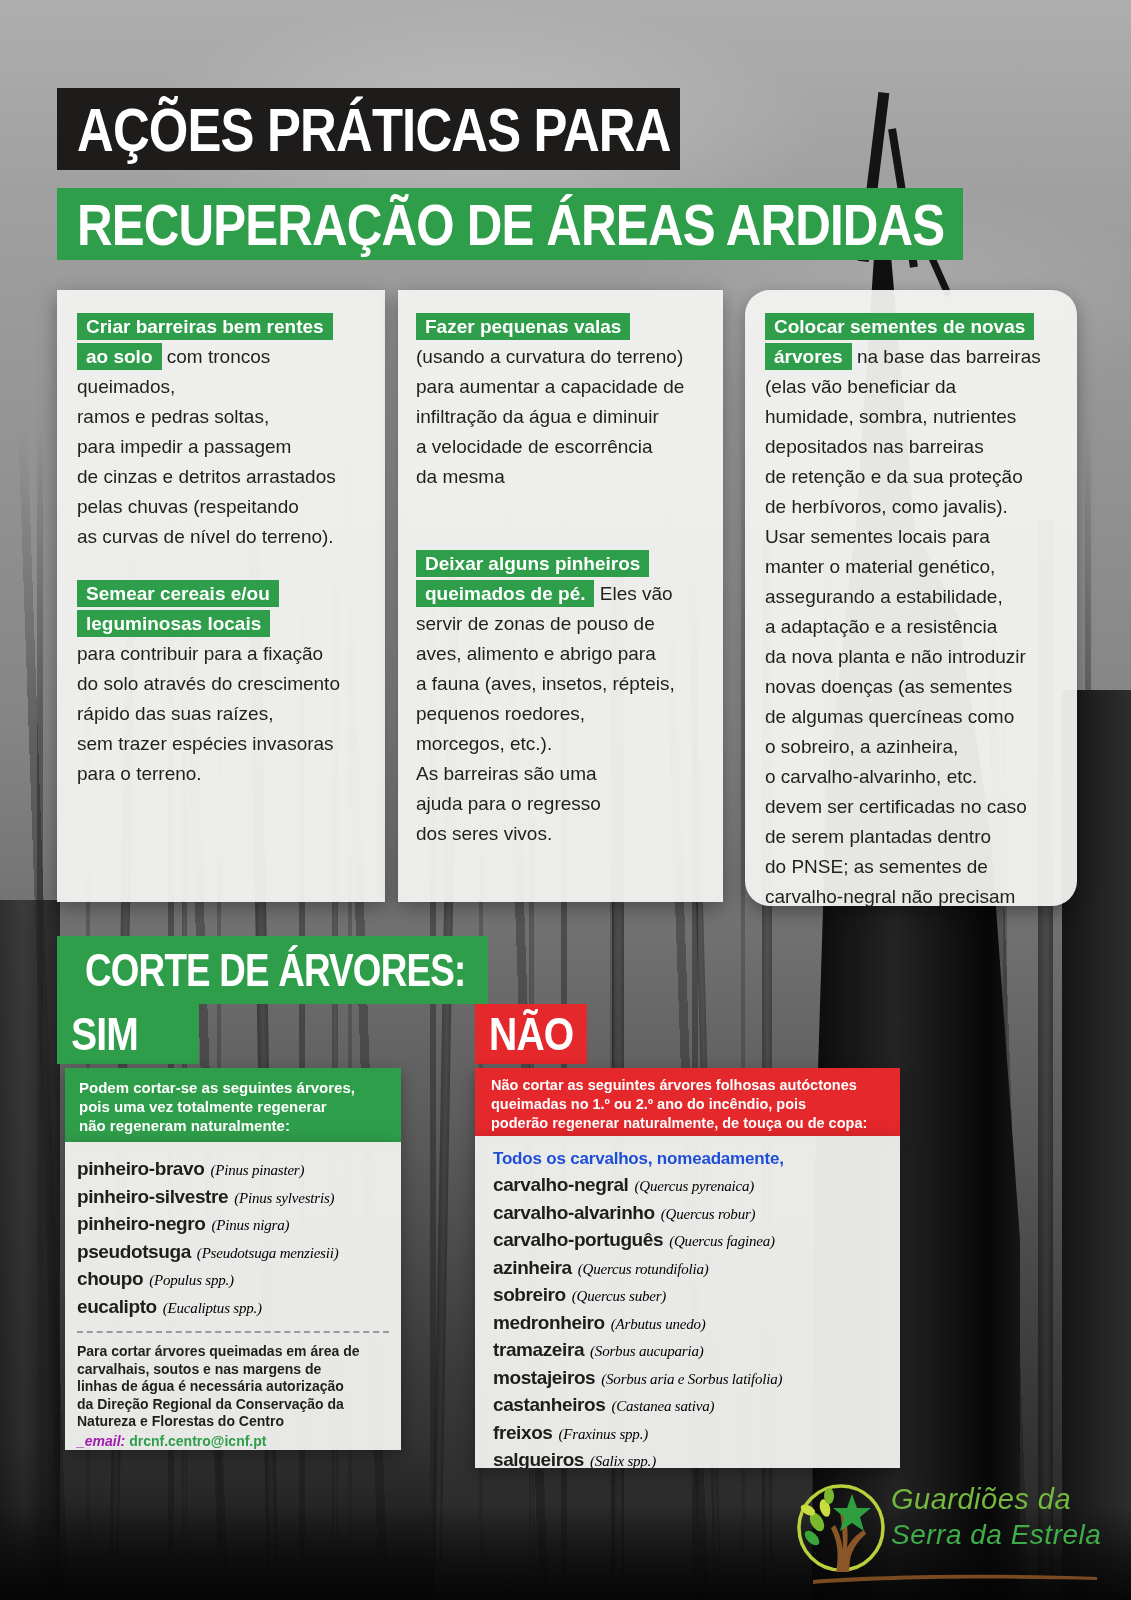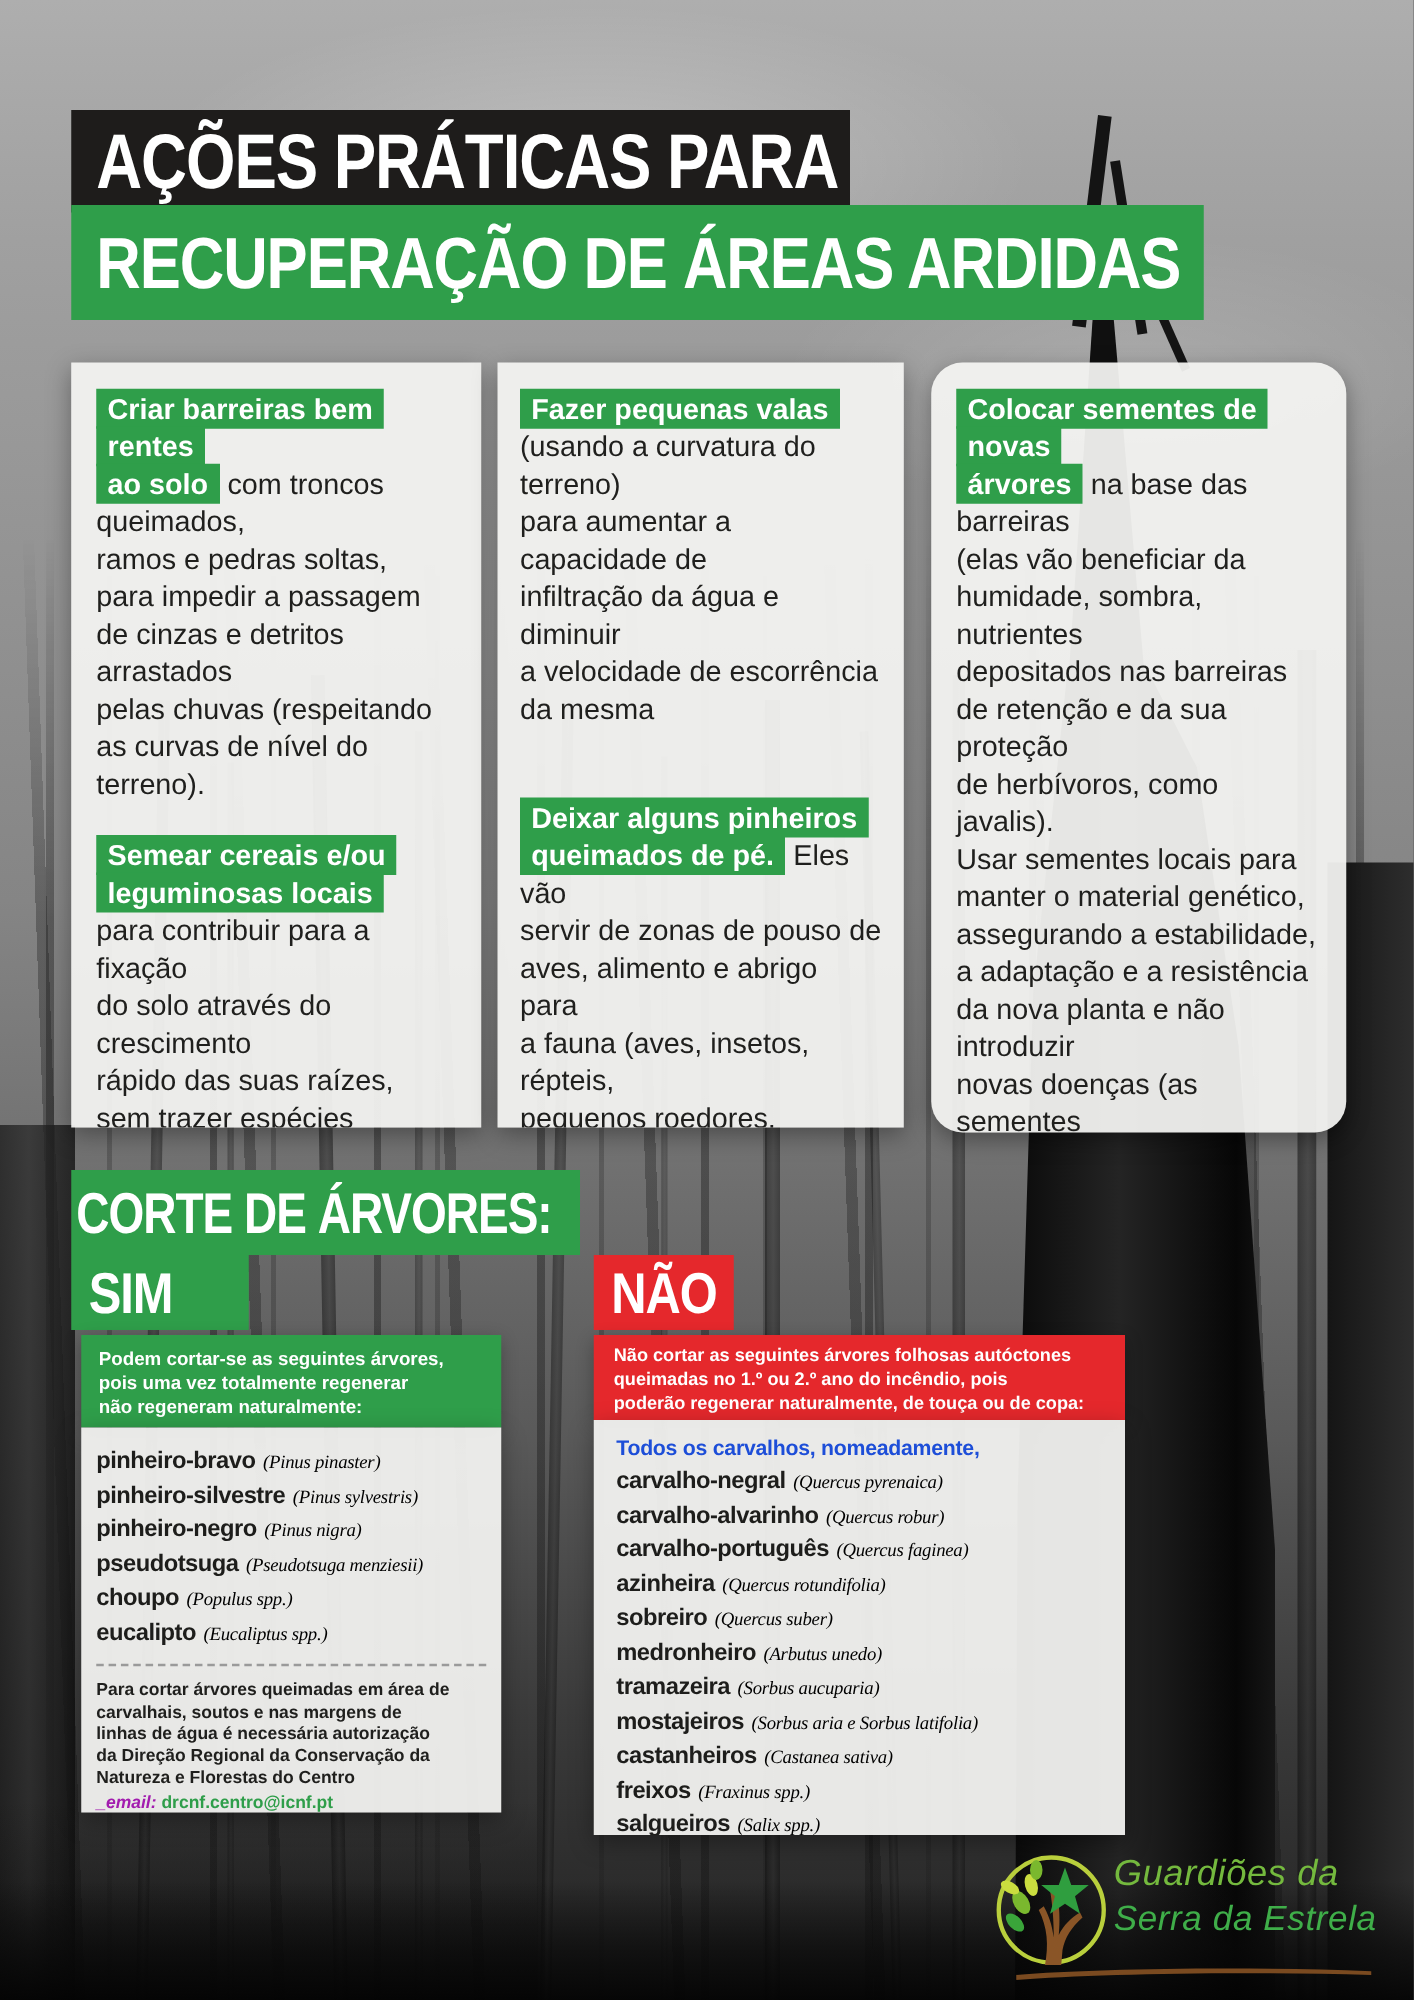--- a/index.html
+++ b/index.html
@@ -40,29 +40,29 @@
   .ground{position:absolute;left:0;top:1505px;width:100%;height:95px;
     background:linear-gradient(180deg,rgba(8,8,8,0),rgba(8,8,8,.65) 55%,rgba(3,3,3,.9));}
   .ground2{position:absolute;left:0;top:1440px;width:430px;height:160px;
     background:linear-gradient(180deg,rgba(20,20,20,0),rgba(12,12,12,.55));}
   
   .fg{position:absolute;inset:0;z-index:1;}
   .bar{position:absolute;display:flex;align-items:center;overflow:hidden;}
   .bar>span{display:inline-block;white-space:nowrap;color:#fff;font-weight:bold;letter-spacing:-1px;transform-origin:0 50%;}
   .bar1{left:57px;top:88px;width:603px;height:82px;background:#1e1c1b;padding-left:20px;text-align:center;}
   .bar1>span{font-size:62px;transform:scaleX(.82);}
-  .bar2{left:57px;top:164px;width:886px;height:92px;background:#2f9e4a;padding-left:20px;}
+  .bar2{left:57px;top:188px;width:886px;height:72px;background:#2f9e4a;padding-left:20px;}
   .bar2>span{font-size:58px;transform:scaleX(.85);}
-  .corte-bar{left:57px;top:936px;width:403px;height:68px;background:#2f9e4a;padding-left:4px;text-align:right;}
+  .corte-bar{left:57px;top:936px;width:403px;height:68px;background:#2f9e4a;padding-left:28px;text-align:right;}
   .corte-bar>span{font-size:46px;transform:scaleX(.8);}
   .sim-label{left:57px;top:1004px;width:128px;height:60px;background:#2f9e4a;padding-left:14px;}
   .nao-label{left:475px;top:1004px;width:98px;height:60px;background:#e5282c;padding-left:14px;}
   .sim-label>span,.nao-label>span{font-size:46px;transform:scaleX(.85);}
   .card{position:absolute;background:rgba(243,243,241,.94);box-shadow:0 6px 18px rgba(0,0,0,.35);box-sizing:border-box;overflow:hidden;}
-  .col{padding:22px 20px;color:#1f1f1d;font-size:23px;line-height:30px;}
+  .col{padding:22px 20px;color:#1f1f1d;font-size:19px;line-height:30px;}
   .col p{margin:0;white-space:pre-line;}
   .col1{left:57px;top:290px;width:328px;height:612px;}
   .col2{left:398px;top:290px;width:325px;height:612px;padding-left:18px;padding-right:18px;}
   .col3{left:745px;top:290px;width:332px;height:616px;border-radius:25px;}
   .col1 .b2{margin-top:27px;}
   .col2 .b2{margin-top:57px;}
   .hl{background:#2f9e4a;color:#fff;font-weight:bold;padding:3px 9px;
     -webkit-box-decoration-break:clone;box-decoration-break:clone;}
   .intro{color:#fff;font-weight:bold;white-space:pre-line;box-sizing:border-box;position:absolute;box-shadow:0 5px 14px rgba(0,0,0,.3);}
   .sim-intro{left:65px;top:1068px;width:336px;height:74px;background:#2f9e4a;padding:10px 14px;font-size:15px;line-height:19px;}

